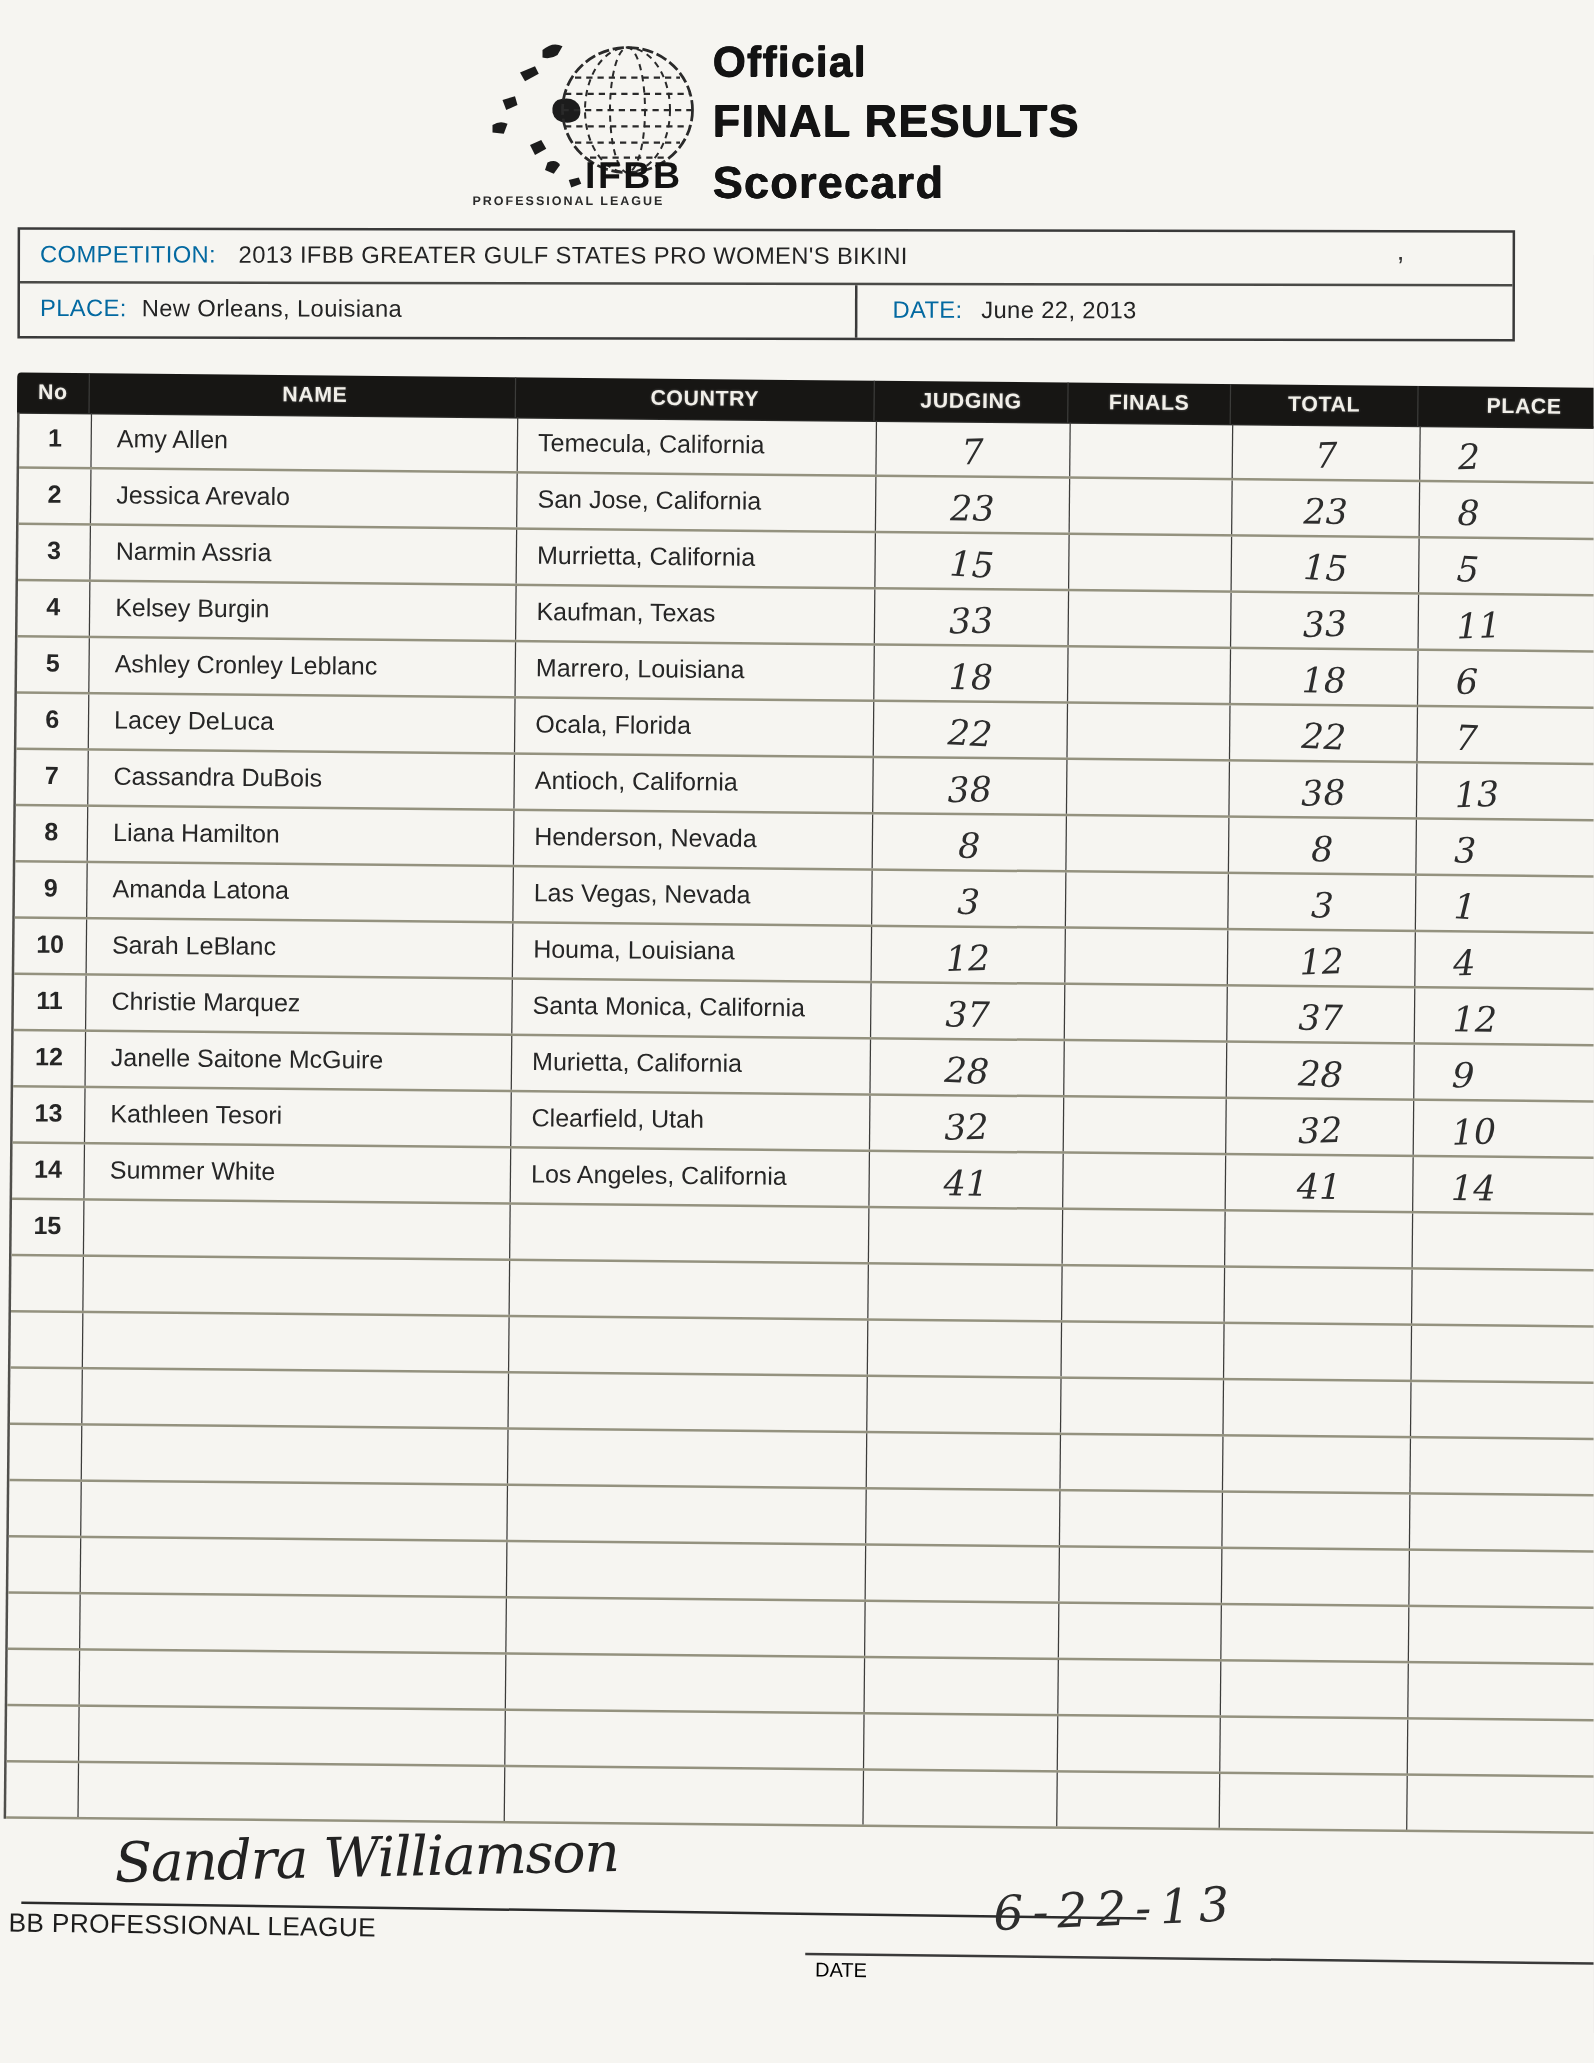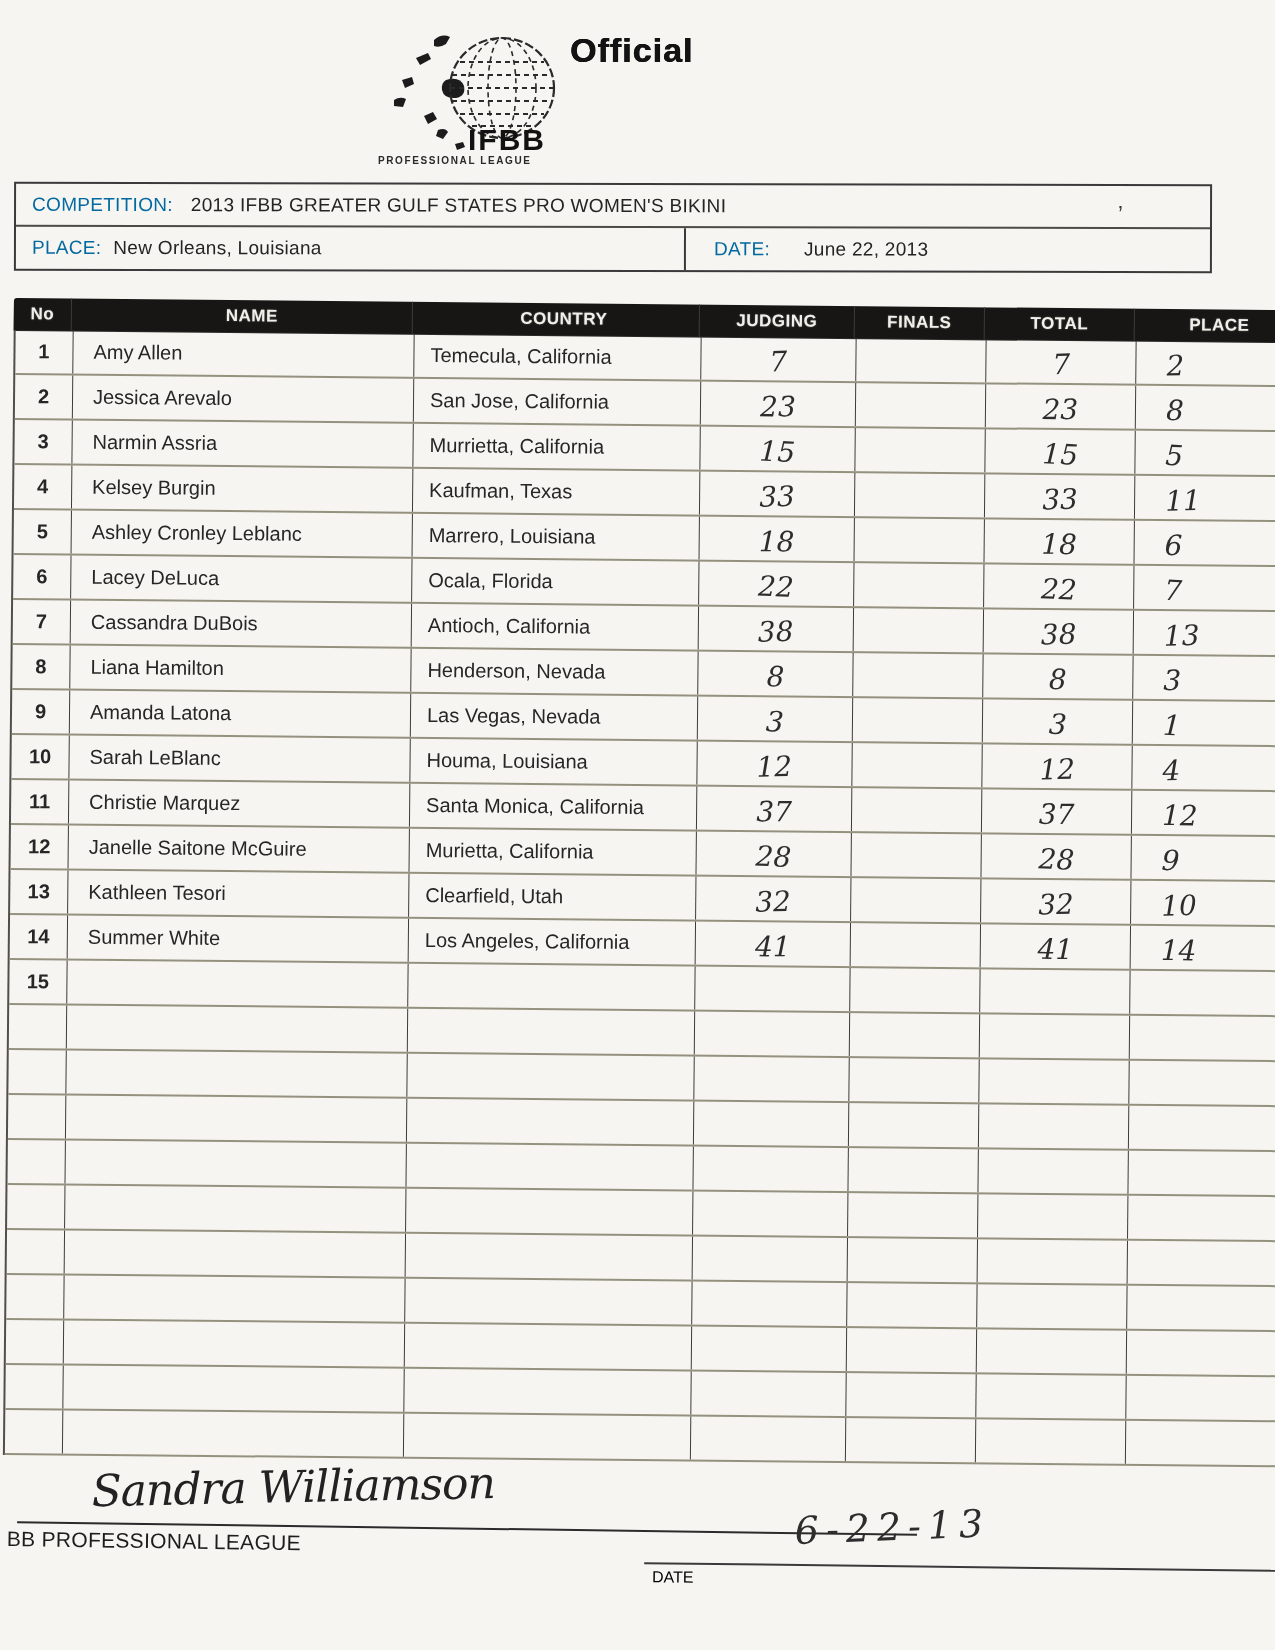--- a/index.html
+++ b/index.html
@@ -27,21 +27,21 @@
     position:absolute;left:14px;top:183px;width:1194px;
     border:2px solid #3a3a3a;background:transparent;
     transform:rotate(0.12deg);
   }
   .info-row-1{height:41px;border-bottom:2px solid #4a4a47;display:flex;align-items:center;padding-left:16px;}
   .info-row-2{height:42px;display:flex;}
   .info-cell-place{width:670px;border-right:2px solid #3a3a3a;display:flex;align-items:center;padding-left:16px;box-sizing:border-box;}
   .info-cell-date{flex:1;display:flex;align-items:center;padding-left:28px;}
   .info-label{font-size:19px;color:#0369a1;letter-spacing:0.3px;}
   .info-value{font-size:19px;color:#242424;margin-left:18px;letter-spacing:0.3px;}
-  .date-value{margin-left:34px;}
+  .date-value{margin-left:15px;}
   
   .score-table{
     position:absolute;left:14px;top:298px;width:1292px;
     transform:rotate(0.55deg);transform-origin:0 0;
   }
   .thead{
     display:flex;height:32px;background:#171614;
     border-radius:3px 3px 0 0;
     box-shadow:0 1px 0 #2a2a28;
   }
@@ -120,20 +120,22 @@
         <line x1="88" y1="86" x2="172" y2="86" stroke-dasharray="5 4" stroke-width="1.8"></line>
         <line x1="100" y1="98" x2="160" y2="98" stroke-dasharray="5 4" stroke-width="1.8"></line>
       </g>
       <text x="96" y="122" font-family="Liberation Sans, sans-serif" font-size="30" font-weight="700" fill="#121212" letter-spacing="2">IFBB</text>
       <text x="6" y="136" font-family="Liberation Sans, sans-serif" font-size="10" font-weight="700" fill="#2a2a2a" letter-spacing="1.6">PROFESSIONAL LEAGUE</text>
     </svg>
   </div>
 
   <div class="title-block">
     <div class="title-line title-1">Official</div>
+    <div class="title-line title-2">FINAL RESULTS</div>
+    <div class="title-line title-3">Scorecard</div>
   </div>
 
   <div class="info-box">
     <div class="info-row-1">
       <span class="info-label">COMPETITION:</span>
       <span class="info-value">2013 IFBB GREATER GULF STATES PRO WOMEN'S BIKINI</span>
     </div>
     <div class="info-row-2">
       <div class="info-cell-place">
         <span class="info-label">PLACE:</span>

